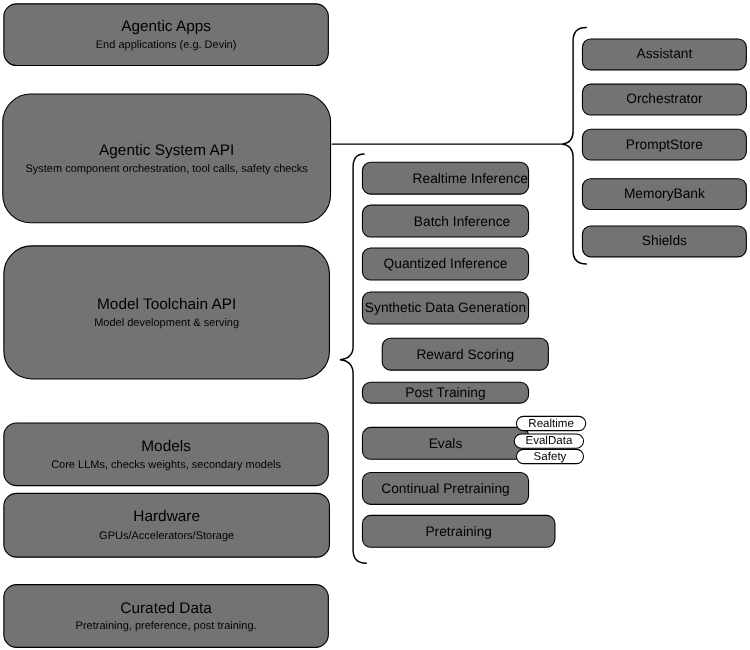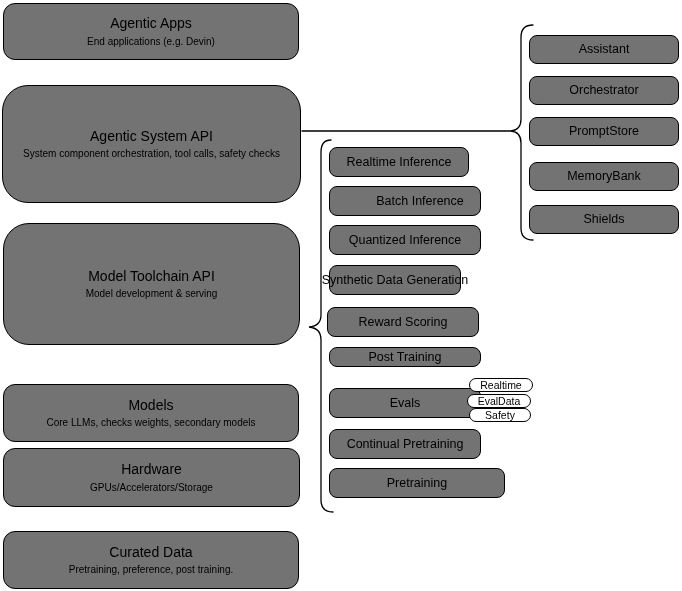--- a/index.html
+++ b/index.html
@@ -101,33 +101,33 @@
   <div class="node" style="left:3px;top:448px;width:297px;height:59px;border-radius:12px;">
     <div class="title">Hardware</div>
     <div class="subtitle">GPUs/Accelerators/Storage</div>
   </div>
 
   <div class="node" style="left:3px;top:531px;width:296px;height:58px;border-radius:12px;">
     <div class="title">Curated Data</div>
     <div class="subtitle">Pretraining, preference, post training.</div>
   </div>
 
-  <div class="node" style="left:329px;top:147px;width:140px;height:30px;border-radius:8px;">
+  <div class="node" style="left:329px;top:147px;width:152px;height:30px;border-radius:8px;align-items:flex-end;">
     <div class="leaf-label">Realtime Inference</div>
   </div>
   <div class="node" style="left:329px;top:186px;width:152px;height:30px;border-radius:8px;padding-left:30px;">
     <div class="leaf-label">Batch Inference</div>
   </div>
   <div class="node" style="left:329px;top:225px;width:152px;height:30px;border-radius:8px;">
     <div class="leaf-label">Quantized Inference</div>
   </div>
-  <div class="node" style="left:329px;top:265px;width:132px;height:30px;border-radius:8px;">
+  <div class="node" style="left:329px;top:265px;width:152px;height:30px;border-radius:8px;">
     <div class="leaf-label">Synthetic Data Generation</div>
   </div>
-  <div class="node" style="left:327px;top:307px;width:152px;height:30px;border-radius:8px;">
+  <div class="node" style="left:347px;top:307px;width:152px;height:30px;border-radius:8px;">
     <div class="leaf-label">Reward Scoring</div>
   </div>
   <div class="node" style="left:329px;top:347px;width:152px;height:20px;border-radius:8px;">
     <div class="leaf-label">Post Training</div>
   </div>
   <div class="node" style="left:329px;top:388px;width:152px;height:30px;border-radius:8px;">
     <div class="leaf-label">Evals</div>
   </div>
   <div class="node" style="left:329px;top:429px;width:152px;height:30px;border-radius:8px;">
     <div class="leaf-label">Continual Pretraining</div>

